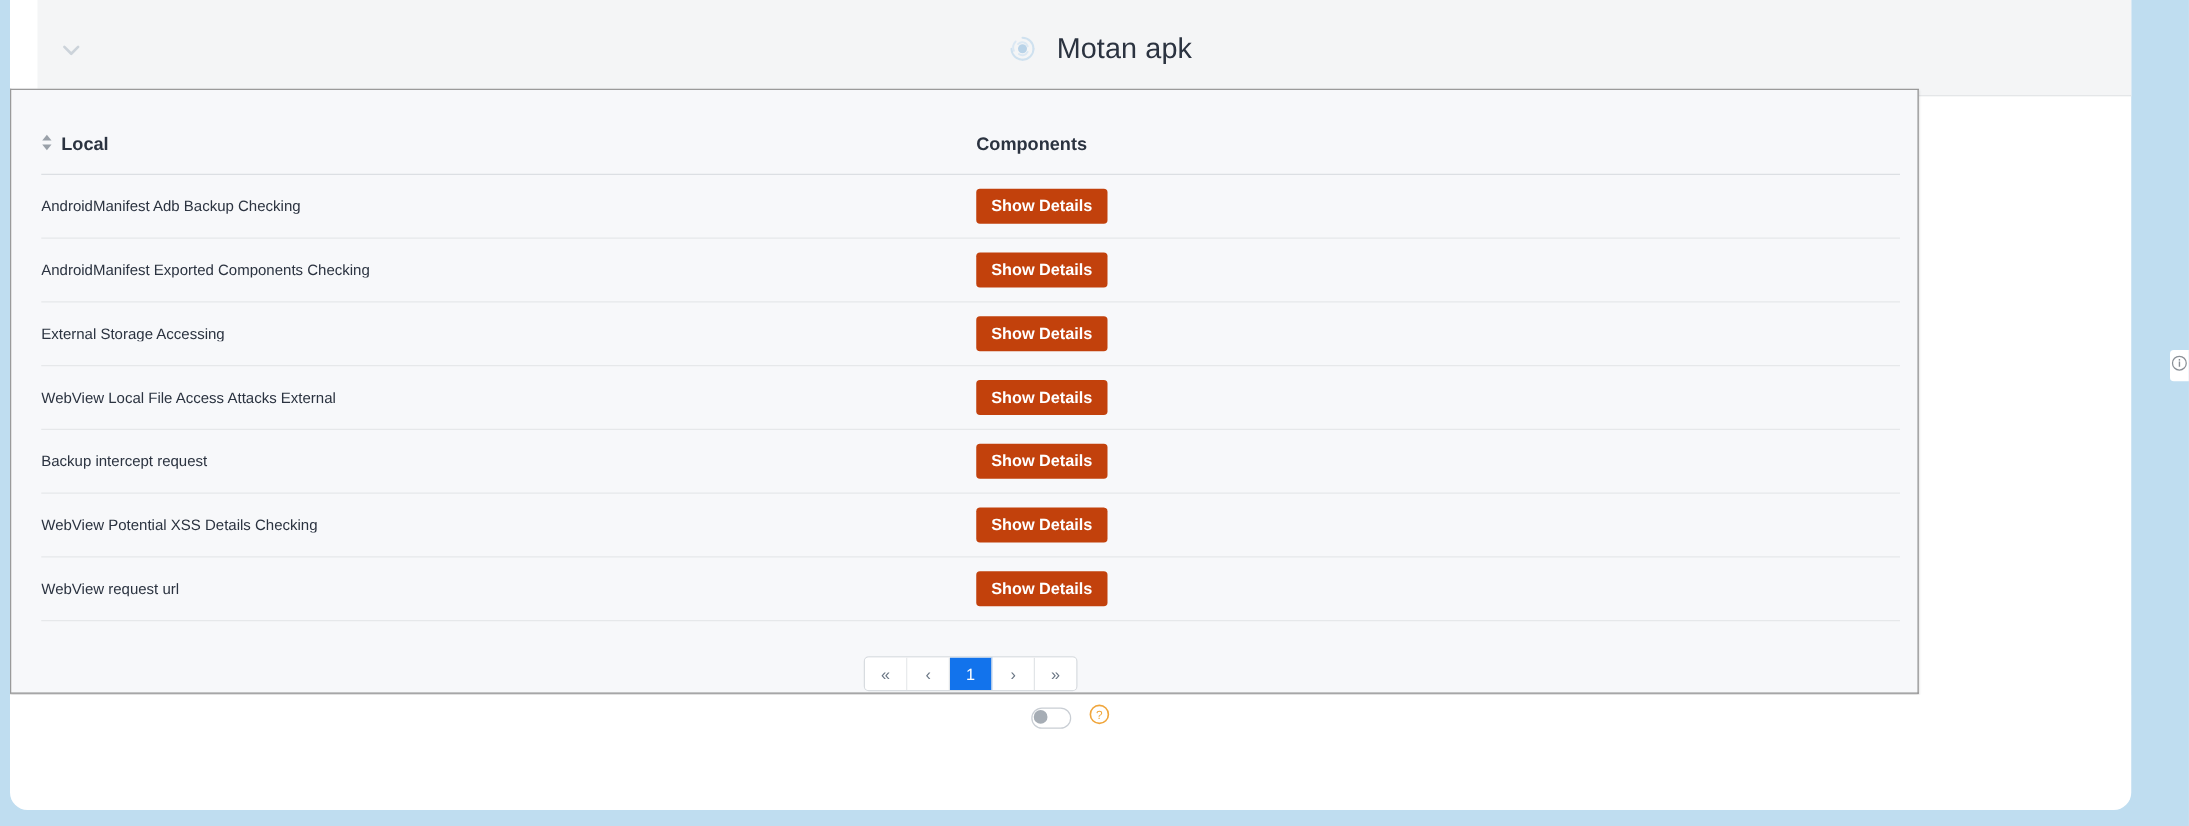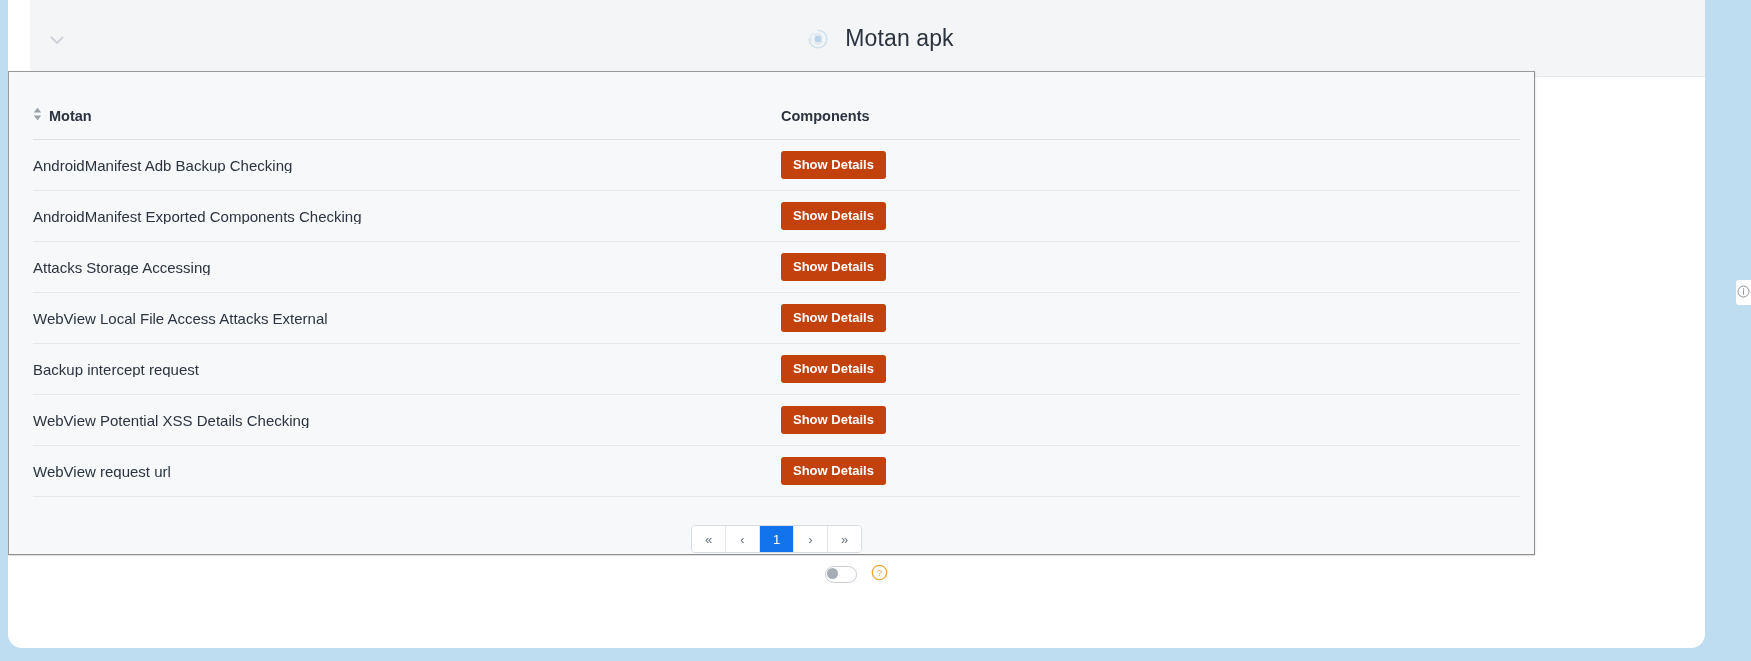--- a/index.html
+++ b/index.html
@@ -143,21 +143,21 @@
   
   .trow {
     display: flex;
     align-items: center;
     height: 50px;
     border-bottom: 1px solid #e6e8ea;
   }
   .trow:last-of-type { border-bottom: 1px solid #e6e8ea; }
   .td-name {
     width: 748px;
-    font-size: 15px;
+    font-size: 12px;
     color: #2b3340;
     line-height: 1;
     white-space: nowrap;
     overflow: hidden;
     text-overflow: ellipsis;
   }
   .td-desc { flex: 1; }
 
   .btn-details {
     display: inline-block;
@@ -294,21 +294,21 @@
         <div class="table-inner">
 
           <div class="thead">
             <div class="th name-col">
               <span class="sort-icon">
                 <svg width="9" height="14" viewBox="0 0 9 14" aria-hidden="true">
                   <path d="M4.5 0.8 L8.2 5.4 L0.8 5.4 Z" fill="#9aa1a9"></path>
                   <path d="M4.5 13.2 L0.8 8.6 L8.2 8.6 Z" fill="#9aa1a9"></path>
                 </svg>
               </span>
-              <span>Motan</span>
+              <span>Local</span>
             </div>
             <div class="th desc-col">
               <span>Components</span>
             </div>
           </div>
 
           <div class="trow">
             <div class="td-name">AndroidManifest Adb Backup Checking</div>
             <div class="td-desc">
               <button class="btn-details">Show Details</button>
@@ -316,21 +316,21 @@
           </div>
 
           <div class="trow">
             <div class="td-name">AndroidManifest Exported Components Checking</div>
             <div class="td-desc">
               <button class="btn-details">Show Details</button>
             </div>
           </div>
 
           <div class="trow">
-            <div class="td-name">Attacks Storage Accessing</div>
+            <div class="td-name">External Storage Accessing</div>
             <div class="td-desc">
               <button class="btn-details">Show Details</button>
             </div>
           </div>
 
           <div class="trow">
             <div class="td-name">WebView Local File Access Attacks External</div>
             <div class="td-desc">
               <button class="btn-details">Show Details</button>
             </div>

